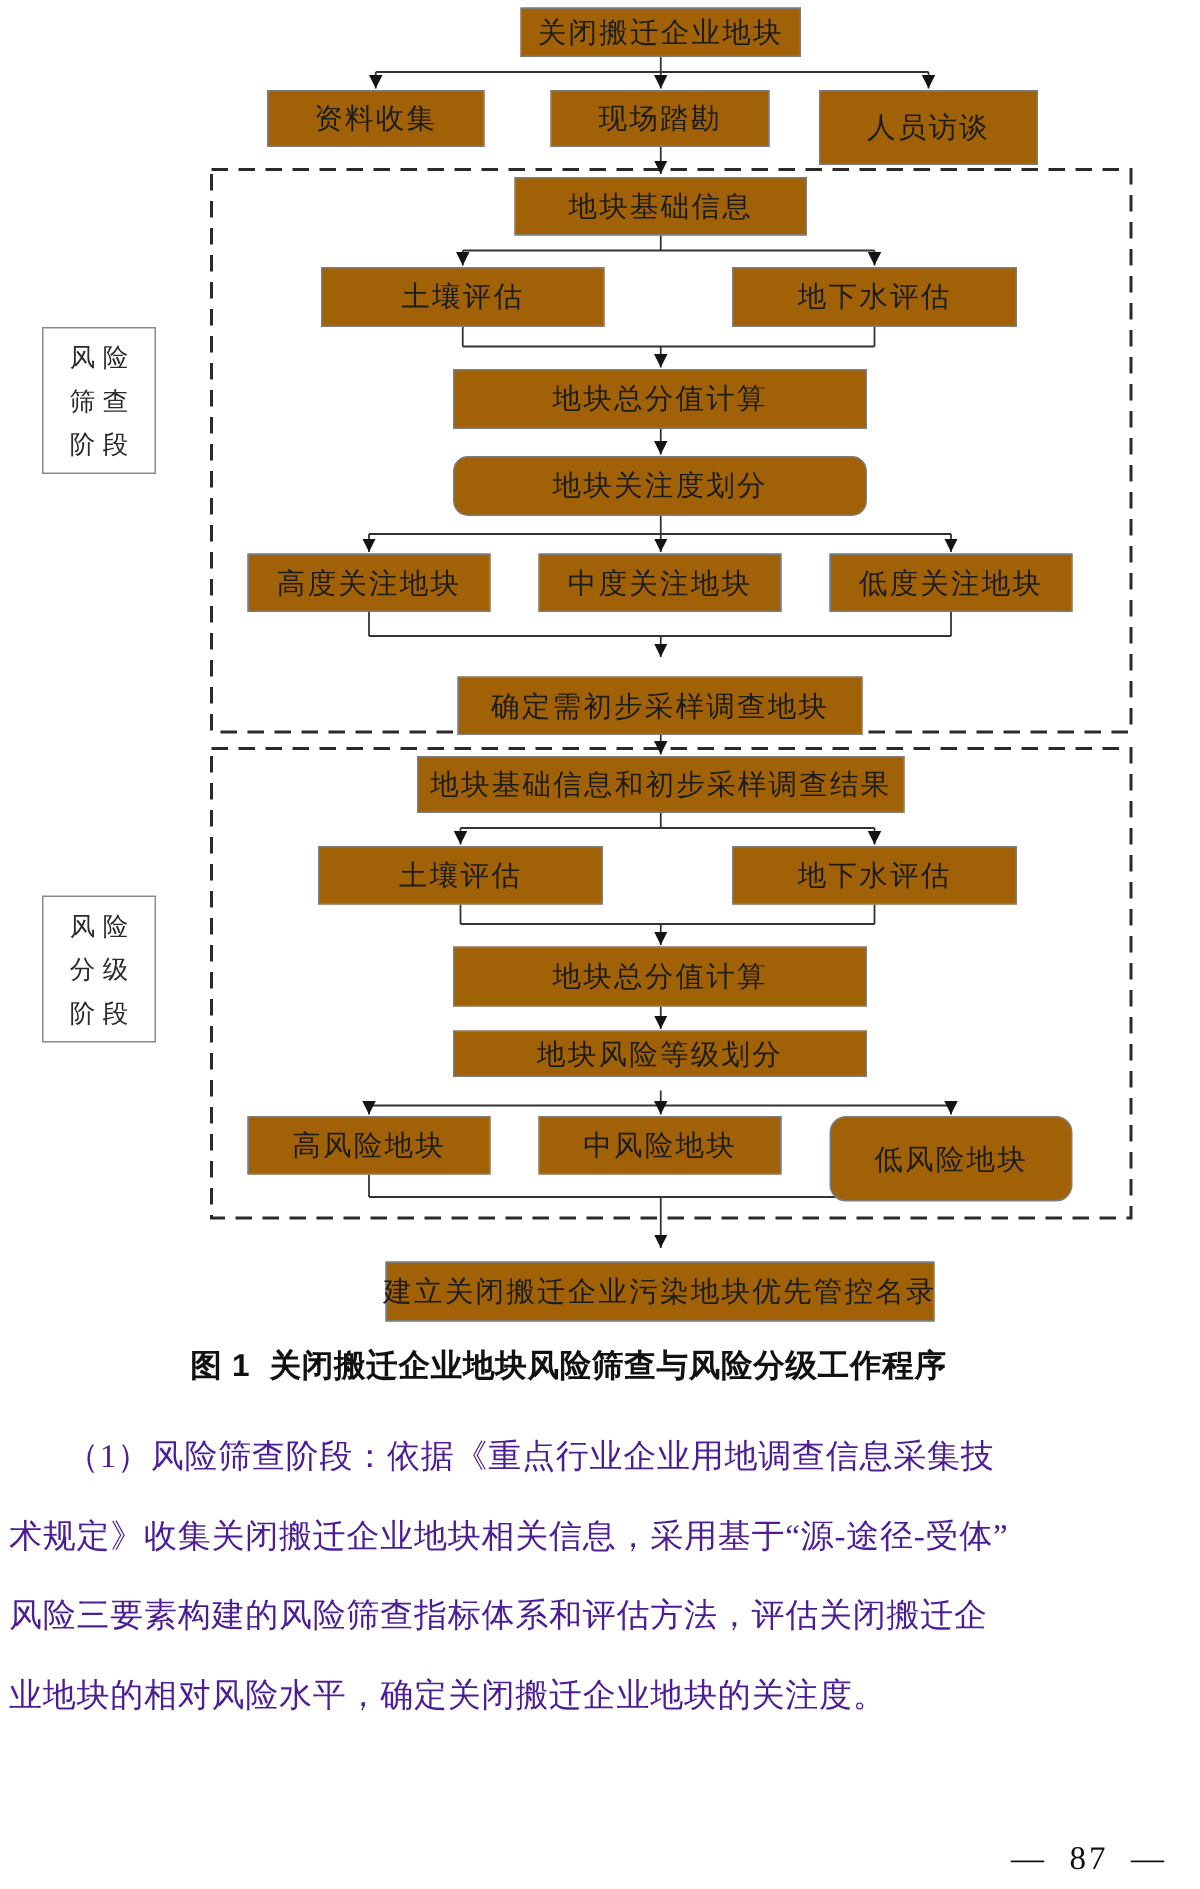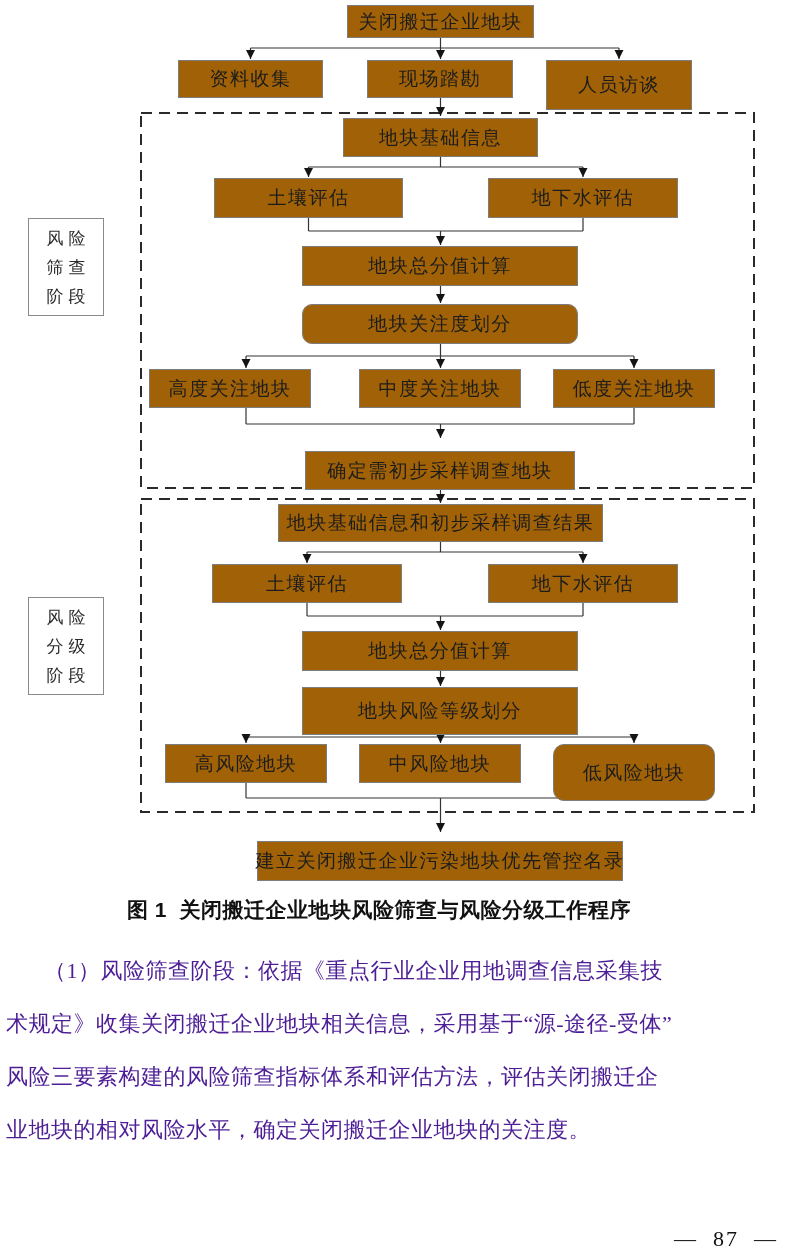--- a/index.html
+++ b/index.html
@@ -108,34 +108,34 @@
 
   <div class="side-label" style="left:28px;top:218px;width:76px;height:98px;">风险
 筛查
 阶段</div>
 
   <div class="fc-box" style="left:343px;top:118px;width:195px;height:39px;">地块基础信息</div>
   <div class="fc-box" style="left:214px;top:178px;width:189px;height:40px;">土壤评估</div>
   <div class="fc-box" style="left:488px;top:178px;width:190px;height:40px;">地下水评估</div>
   <div class="fc-box" style="left:302px;top:246px;width:276px;height:40px;">地块总分值计算</div>
   <div class="fc-box" style="left:302px;top:304px;width:276px;height:40px;border-radius:10px;">地块关注度划分</div>
-  <div class="fc-box" style="left:149px;top:369px;width:162px;height:39px;">高度关注地块</div>
+  <div class="fc-box" style="left:165px;top:369px;width:162px;height:39px;">高度关注地块</div>
   <div class="fc-box" style="left:359px;top:369px;width:162px;height:39px;">中度关注地块</div>
   <div class="fc-box" style="left:553px;top:369px;width:162px;height:39px;">低度关注地块</div>
   <div class="fc-box" style="left:305px;top:439px;width:270px;height:39px;margin-top:12px;">确定需初步采样调查地块</div>
 
   <div class="side-label" style="left:28px;top:597px;width:76px;height:98px;">风险
 分级
 阶段</div>
 
   <div class="fc-box" style="left:278px;top:504px;width:325px;height:38px;">地块基础信息和初步采样调查结果</div>
   <div class="fc-box" style="left:212px;top:564px;width:190px;height:39px;">土壤评估</div>
   <div class="fc-box" style="left:488px;top:564px;width:190px;height:39px;">地下水评估</div>
   <div class="fc-box" style="left:302px;top:631px;width:276px;height:40px;">地块总分值计算</div>
-  <div class="fc-box" style="left:302px;top:687px;width:276px;height:48px;">地块风险等级划分</div>
+  <div class="fc-box" style="left:302px;top:687px;width:276px;height:31px;">地块风险等级划分</div>
   <div class="fc-box" style="left:165px;top:744px;width:162px;height:39px;">高风险地块</div>
   <div class="fc-box" style="left:359px;top:744px;width:162px;height:39px;">中风险地块</div>
   <div class="fc-box" style="left:553px;top:744px;width:162px;height:57px;border-radius:11px;">低风险地块</div>
 
   <div class="fc-box" style="left:257px;top:841px;width:366px;height:40px;">建立关闭搬迁企业污染地块优先管控名录</div>
 
   <div class="caption">图 1  关闭搬迁企业地块风险筛查与风险分级工作程序</div>
 
   <div class="para">
     <div class="pline indent">（1）风险筛查阶段：依据《重点行业企业用地调查信息采集技</div>

